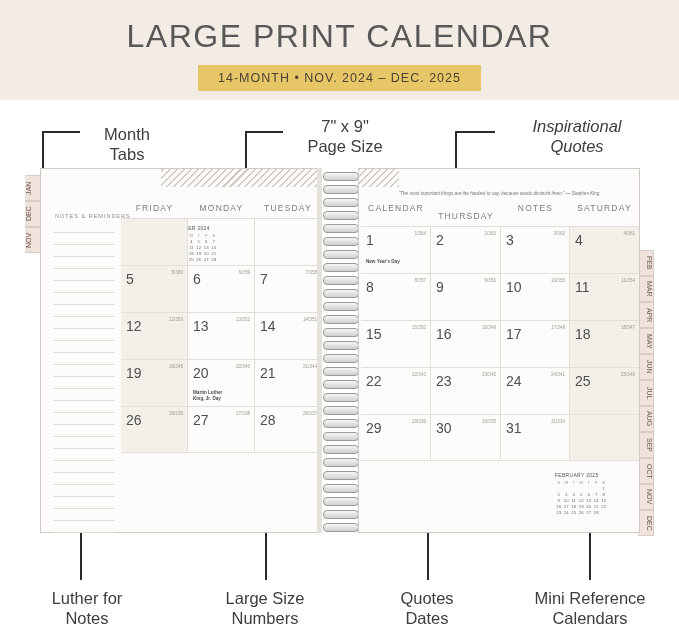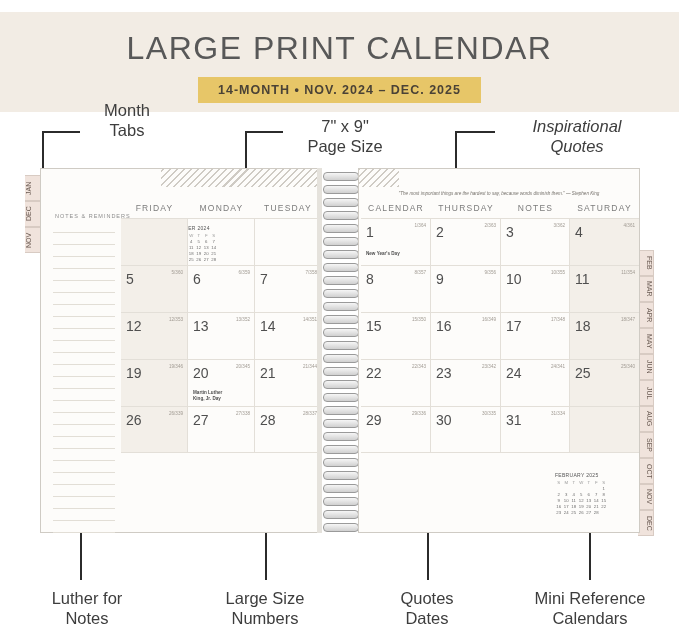--- a/index.html
+++ b/index.html
@@ -6,32 +6,32 @@
   body{
     width:679px;height:628px;
     background:#ffffff;
     font-family:"Liberation Sans", sans-serif;
     color:#4a4a4a;
     overflow:hidden;
     position:relative;
   }
   
   .header{
-    position:absolute;left:0;top:12px;width:679px;height:100px;
+    position:absolute;left:0;top:0;width:679px;height:100px;
     background:#f2ece4;
     display:flex;flex-direction:column;align-items:center;justify-content:flex-start;
   }
   .header-title{
     font-size:32px;letter-spacing:1.5px;color:#585858;
     font-weight:400;margin-top:18px;text-transform:uppercase;
     font-family:"Liberation Sans", sans-serif;
   }
   .header-badge{
     margin-top:10px;background:#e7c668;color:#4a4236;
-    font-size:12.5px;font-weight:bold;letter-spacing:1px;
+    font-size:12.5px;font-weight:normal;letter-spacing:1px;
     padding:6px 20px;
   }
   
   .callout{
     position:absolute;text-align:center;color:#3d3d3d;
     font-size:16.5px;line-height:20px;
   }
   .leader{position:absolute;background:#2b2b2b;}
   .dot{position:absolute;width:5px;height:5px;border-radius:50%;background:#2b2b2b;}
   
@@ -107,21 +107,21 @@
   }
 </style>
 </head>
 <body>
 
 <div class="header">
   <div class="header-title">LARGE PRINT CALENDAR</div>
   <div class="header-badge">14-MONTH  •  NOV. 2024 – DEC. 2025</div>
 </div>
 
-<div class="callout" style="left:62px;top:100px;width:130px;">
+<div class="callout" style="left:62px;top:124px;width:130px;">
   <div style="white-space:pre-line;">Month
 Tabs</div>
 </div>
 <div class="leader" style="left:42px;top:131px;width:38px;height:1.5px;"></div>
 <div class="leader" style="left:42px;top:131px;width:1.5px;height:55px;"></div>
 <div class="dot" style="left:40px;top:184px;"></div>
 
 <div class="callout" style="left:285px;top:116px;width:120px;">
   <div style="white-space:pre-line;">7" x 9"
 Page Size</div>
@@ -393,21 +393,21 @@
       <div class="ring" style="top:355px;"></div>
   </div>
 
   <div class="page page-right">
     <div class="hatch" style="left:0px;width:40px;"></div>
     <div class="quote">"The most important things are the hardest to say, because words diminish them."  — Stephen King</div>
 
     <div class="cal" style="left:2px;width:278px;">
       <div class="dowrow">
         <div style="width:70px;">CALENDAR</div>
-        <div style="width:70px;">THURSDAY</div>
+        <div style="width:70px;margin-top:8px;">THURSDAY</div>
         <div style="width:69px;">NOTES</div>
         <div style="width:69px;">SATURDAY</div>
       </div>
 
       <div class="week">
         <div class="cell" style="width:70px;">
           <span class="daynum">1</span>
           <span class="julian">1/364</span>
           <span class="event" style="top:32px;">New Year's Day</span>
         </div>

